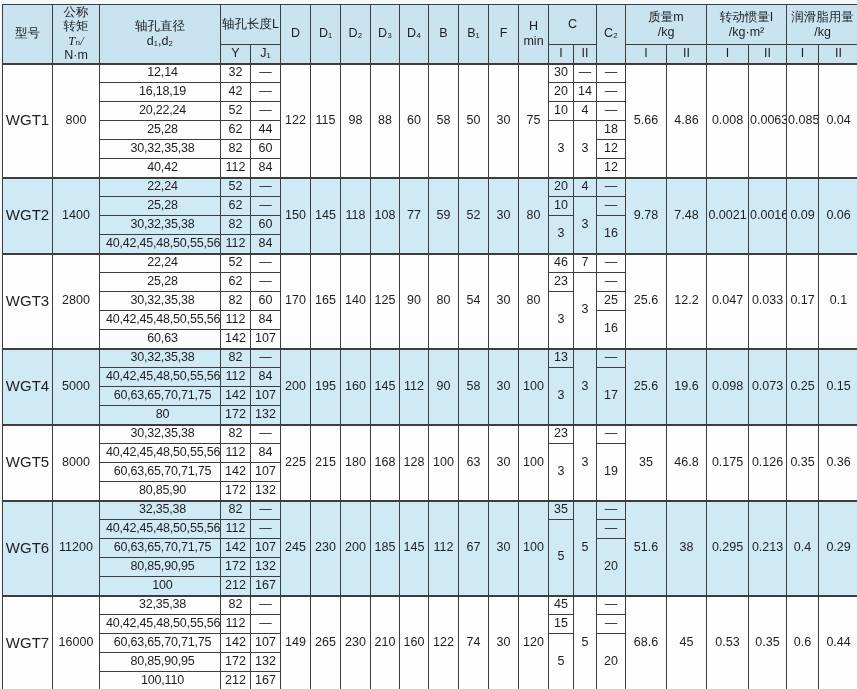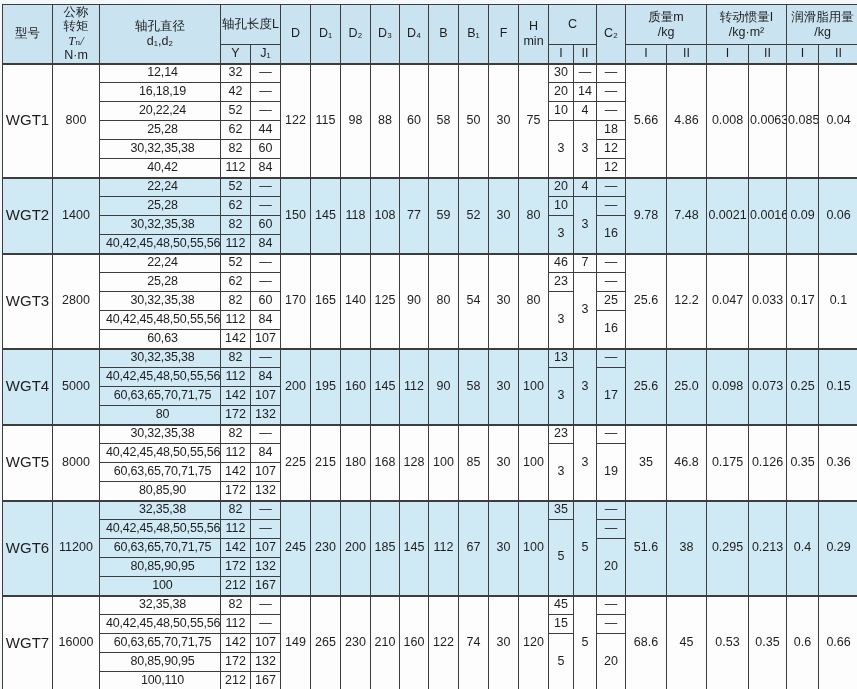--- a/index.html
+++ b/index.html
@@ -274,21 +274,21 @@
           <td rowspan="4">145</td>
           <td rowspan="4">112</td>
           <td rowspan="4">90</td>
           <td rowspan="4">58</td>
           <td rowspan="4">30</td>
           <td rowspan="4">100</td>
           <td>13</td>
           <td rowspan="4">3</td>
           <td>—</td>
           <td rowspan="4">25.6</td>
-          <td rowspan="4">25.0</td>
+          <td rowspan="4">19.6</td>
           <td rowspan="4">0.098</td>
           <td rowspan="4">0.073</td>
           <td rowspan="4">0.25</td>
           <td rowspan="4">0.15</td>
         </tr>
         <tr class="blue">
           <td class="left">40,42,45,48,50,55,56</td>
           <td>112</td>
           <td>84</td>
           <td rowspan="3">3</td>
@@ -309,21 +309,21 @@
           <td rowspan="4">8000</td>
           <td class="left">30,32,35,38</td>
           <td>82</td>
           <td>—</td>
           <td rowspan="4">225</td>
           <td rowspan="4">215</td>
           <td rowspan="4">180</td>
           <td rowspan="4">168</td>
           <td rowspan="4">128</td>
           <td rowspan="4">100</td>
-          <td rowspan="4">85</td>
+          <td rowspan="4">63</td>
           <td rowspan="4">30</td>
           <td rowspan="4">100</td>
           <td>23</td>
           <td rowspan="4">3</td>
           <td>—</td>
           <td rowspan="4">35</td>
           <td rowspan="4">46.8</td>
           <td rowspan="4">0.175</td>
           <td rowspan="4">0.126</td>
           <td rowspan="4">0.35</td>
@@ -410,21 +410,21 @@
           <td rowspan="5">30</td>
           <td rowspan="5">120</td>
           <td>45</td>
           <td rowspan="5">5</td>
           <td>—</td>
           <td rowspan="5">68.6</td>
           <td rowspan="5">45</td>
           <td rowspan="5">0.53</td>
           <td rowspan="5">0.35</td>
           <td rowspan="5">0.6</td>
-          <td rowspan="5">0.66</td>
+          <td rowspan="5">0.44</td>
         </tr>
         <tr class="white">
           <td class="left">40,42,45,48,50,55,56</td>
           <td>112</td>
           <td>—</td>
           <td>15</td>
           <td>—</td>
         </tr>
         <tr class="white">
           <td class="left">60,63,65,70,71,75</td>

